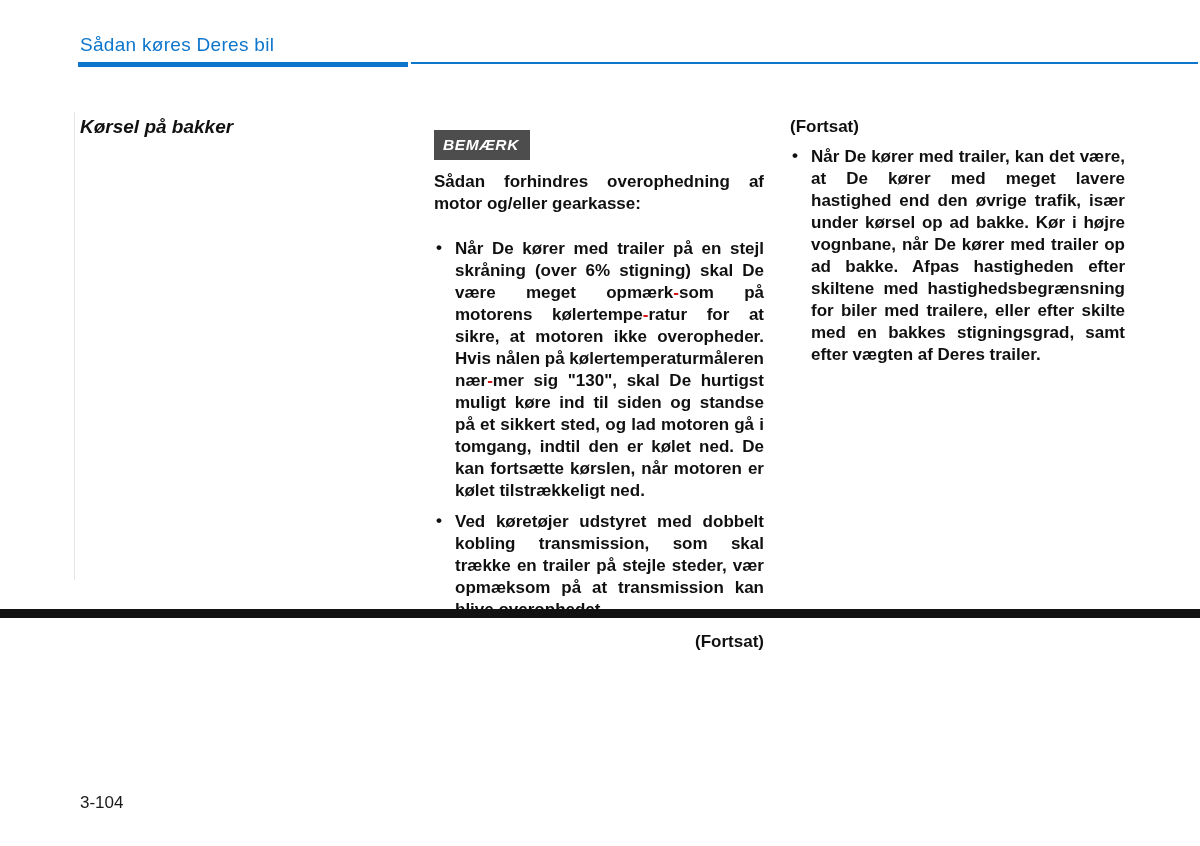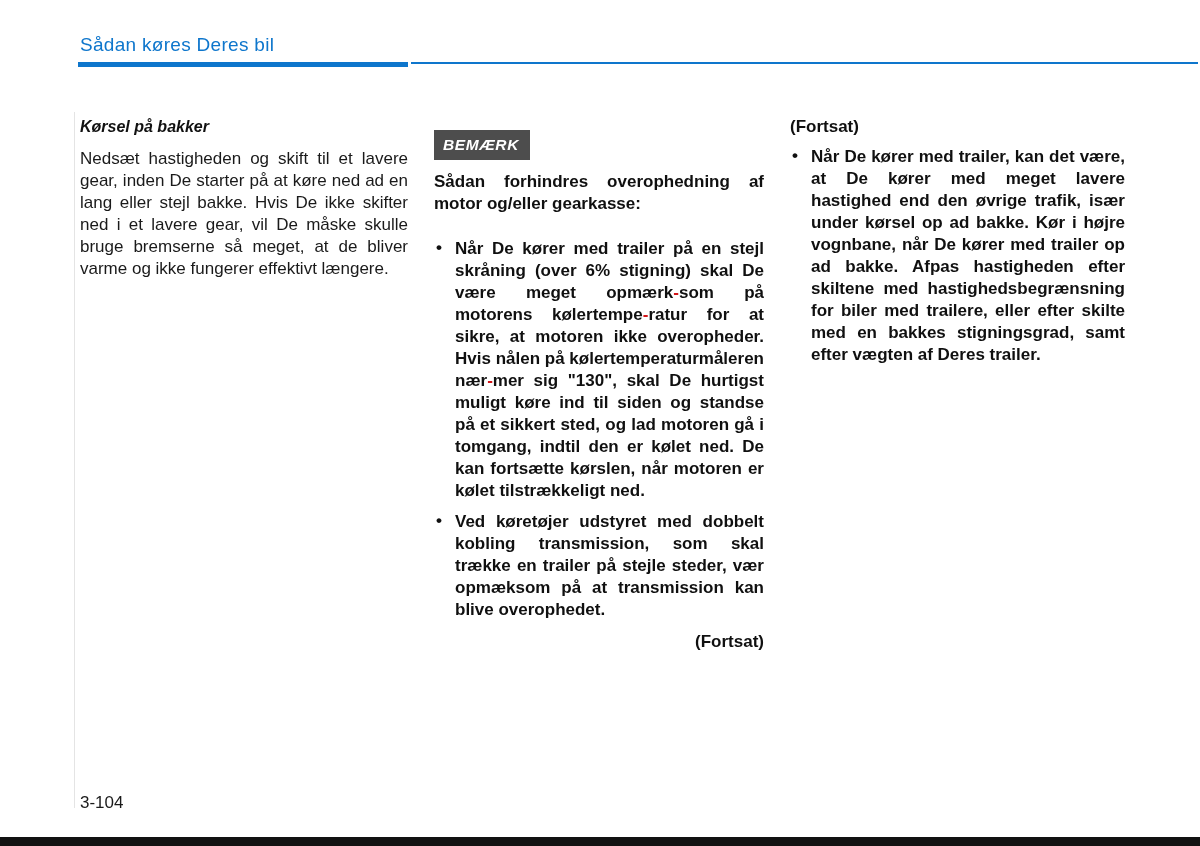--- a/index.html
+++ b/index.html
@@ -4,21 +4,21 @@
 <style>
   html, body {
     margin: 0; padding: 0;
     width: 1200px; height: 846px;
     background: #ffffff;
     overflow: hidden;
     font-family: "Liberation Sans", sans-serif;
   }
   .page {
     position: relative;
-    width: 1200px; height: 846px;
+    width: 1200px; height: 618px;
     color: var(--text, #1a1a1a);
   }
 
   
   .header-title {
     position: absolute;
     left: 80px; top: 34px;
     font-size: 19px;
     letter-spacing: 0.3px;
     color: var(--accent_blue, #0e76cc);
@@ -56,21 +56,21 @@
     grid-template-columns: 328px 330px 335px;
     column-gap: 26px;
   }
   .col {
     font-size: 17px;
     line-height: 22px;
   }
 
   
   .section-heading {
-    font-size: 16px;
+    font-size: 19px;
     font-weight: bold;
     font-style: italic;
     margin: 2px 0 10px 0;
     color: #111;
   }
   .body-para {
     text-align: justify;
     margin: 0 0 10px 0;
   }
 
@@ -143,21 +143,20 @@
     <div class="rule-thick"></div>
     <div class="rule-thin"></div>
   </div>
 
   <div class="margin-line"></div>
 
   <div class="columns">
 
     <div class="col">
       <div class="section-heading">Kørsel på bakker</div>
-      <p class="body-para">Nedsæt hastigheden og skift til et lavere gear, inden De starter på at køre ned ad en lang eller stejl bakke. Hvis De ikke skifter ned i et lavere gear, vil De måske skulle bruge bremserne så meget, at de bliver varme og ikke fungerer effektivt længere.</p>
     </div>
 
     <div class="col bold-col">
       <div class="notice-badge">BEMÆRK</div>
       <div class="intro-heading">Sådan forhindres overophedning af motor og/eller gearkasse:</div>
       <ul class="bullet-list">
         <li class="bullet-item">
           <span class="dot">•</span>
           <span><span>Når De kører med trailer på en stejl skråning (over 6% stigning) skal De være meget opmærk</span><span class="seg-red">-</span><span>som på motorens kølertempe</span><span class="seg-red">-</span><span>ratur for at sikre, at motoren ikke overopheder. Hvis nålen på kølertemperaturmåleren nær</span><span class="seg-red">-</span><span>mer sig "130", skal De hurtigst muligt køre ind til siden og standse på et sikkert sted, og lad motoren gå i tomgang, indtil den er kølet ned. De kan fortsætte kørslen, når motoren er kølet tilstrækkeligt ned.</span></span>
         </li>

